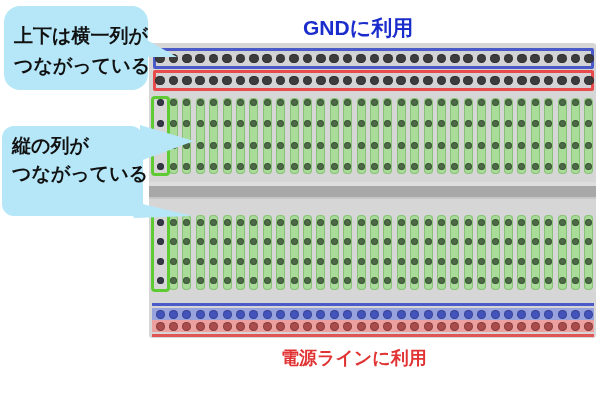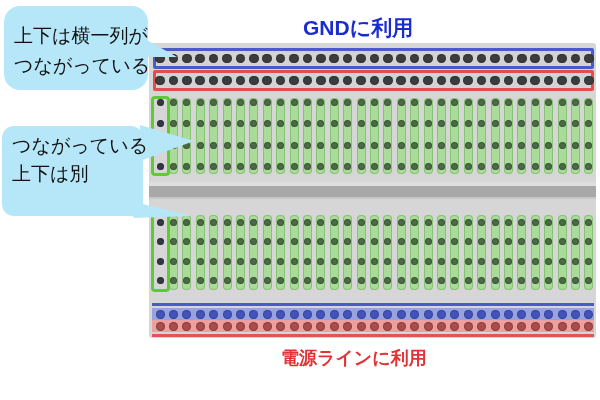--- a/index.html
+++ b/index.html
@@ -3,21 +3,21 @@
 <meta charset="utf-8">
 <style>
   html,body{margin:0;padding:0;background:#fff;}
   .stage{
     position:relative;width:600px;height:400px;background:#ffffff;overflow:hidden;
     font-family:"Liberation Sans","DejaVu Sans",sans-serif;
   }
   
   .bubble{
     position:absolute;background:var(--bubble-fill);color:var(--bubble-text);
-    font-weight:normal;font-size:19px;z-index:6;
+    font-weight:bold;font-size:19px;z-index:6;
   }
   .bubble .bline{white-space:nowrap;}
   .bubble-top{left:4px;top:6px;width:144px;height:84px;border-radius:16px;padding:15px 0 0 10px;box-sizing:border-box;line-height:30px;}
   .bubble-left{left:2px;top:126px;width:141px;height:90px;border-radius:12px;padding:6px 0 0 10px;box-sizing:border-box;line-height:28px;}
   .tail{position:absolute;z-index:5;}
   .tail polygon{fill:var(--bubble-fill);}
   .tail-top{left:136px;top:33px;}
   .tail-left-up{left:138px;top:121px;}
   .tail-left-down{left:122px;top:196px;}
   
@@ -549,22 +549,22 @@
 
   <div class="bubble bubble-top">
     <div class="bline">上下は横一列が</div>
     <div class="bline">つながっている</div>
   </div>
   <svg class="tail tail-top" width="44" height="27">
     <polygon points="2,2 41,24 2,24"></polygon>
   </svg>
 
   <div class="bubble bubble-left">
+    <div class="bline">縦の列が</div>
     <div class="bline">つながっている</div>
-    <div class="bline">上下は別</div>
   </div>
   <svg class="tail tail-left-up" width="58" height="42">
     <polygon points="2,4 56,20 2,40"></polygon>
   </svg>
   <svg class="tail tail-left-down" width="72" height="24">
     <polygon points="4,4 70,20 12,22"></polygon>
   </svg>
 
 </div>
 

